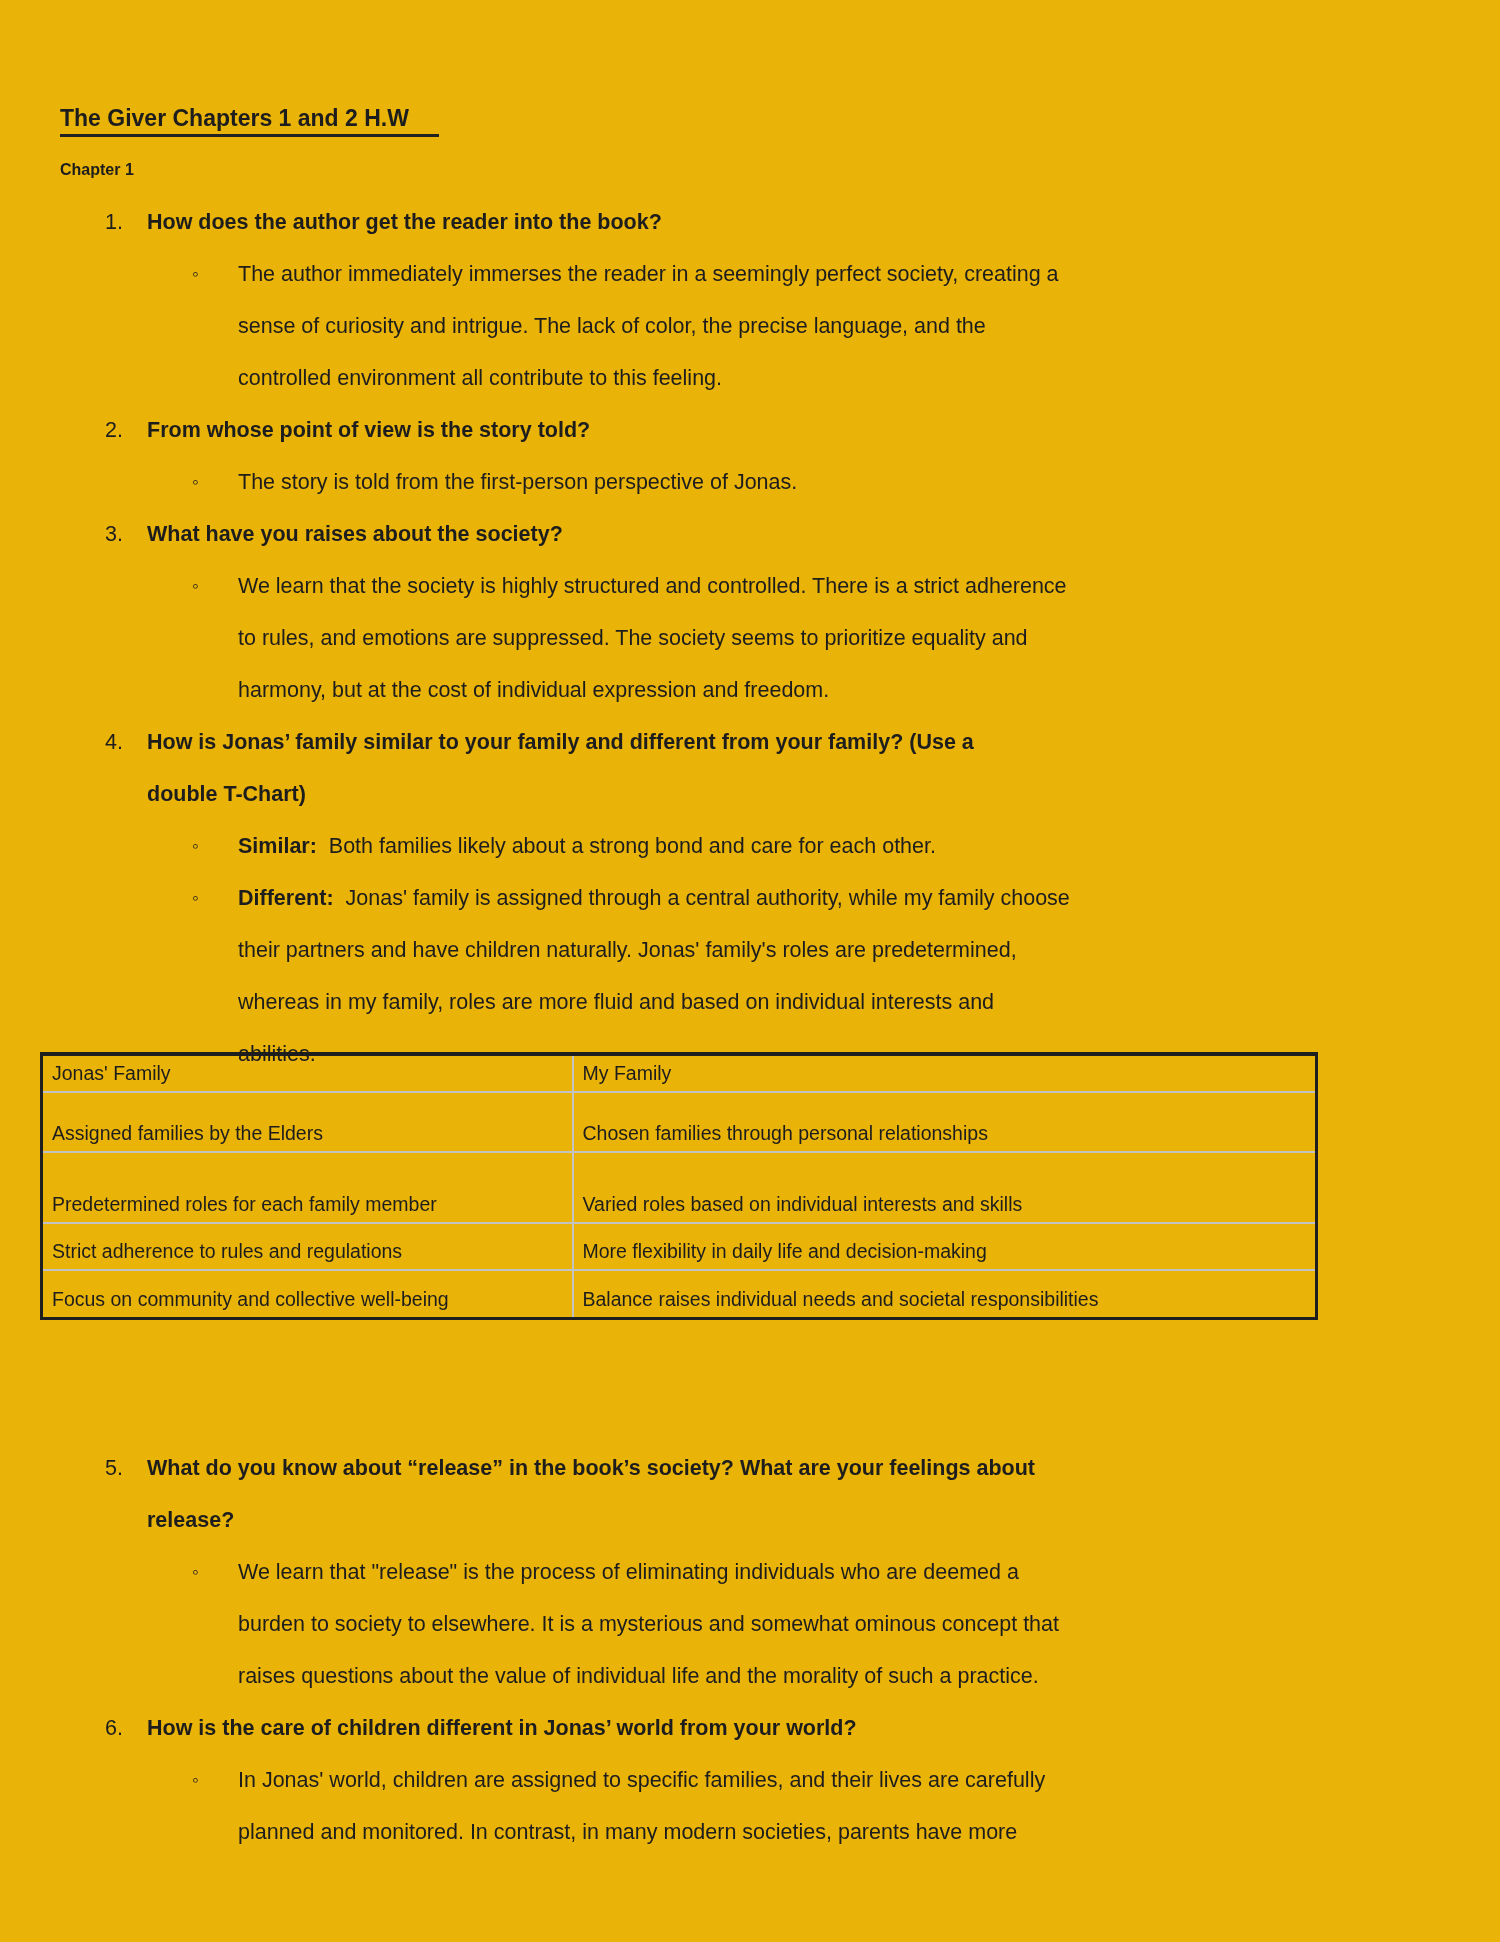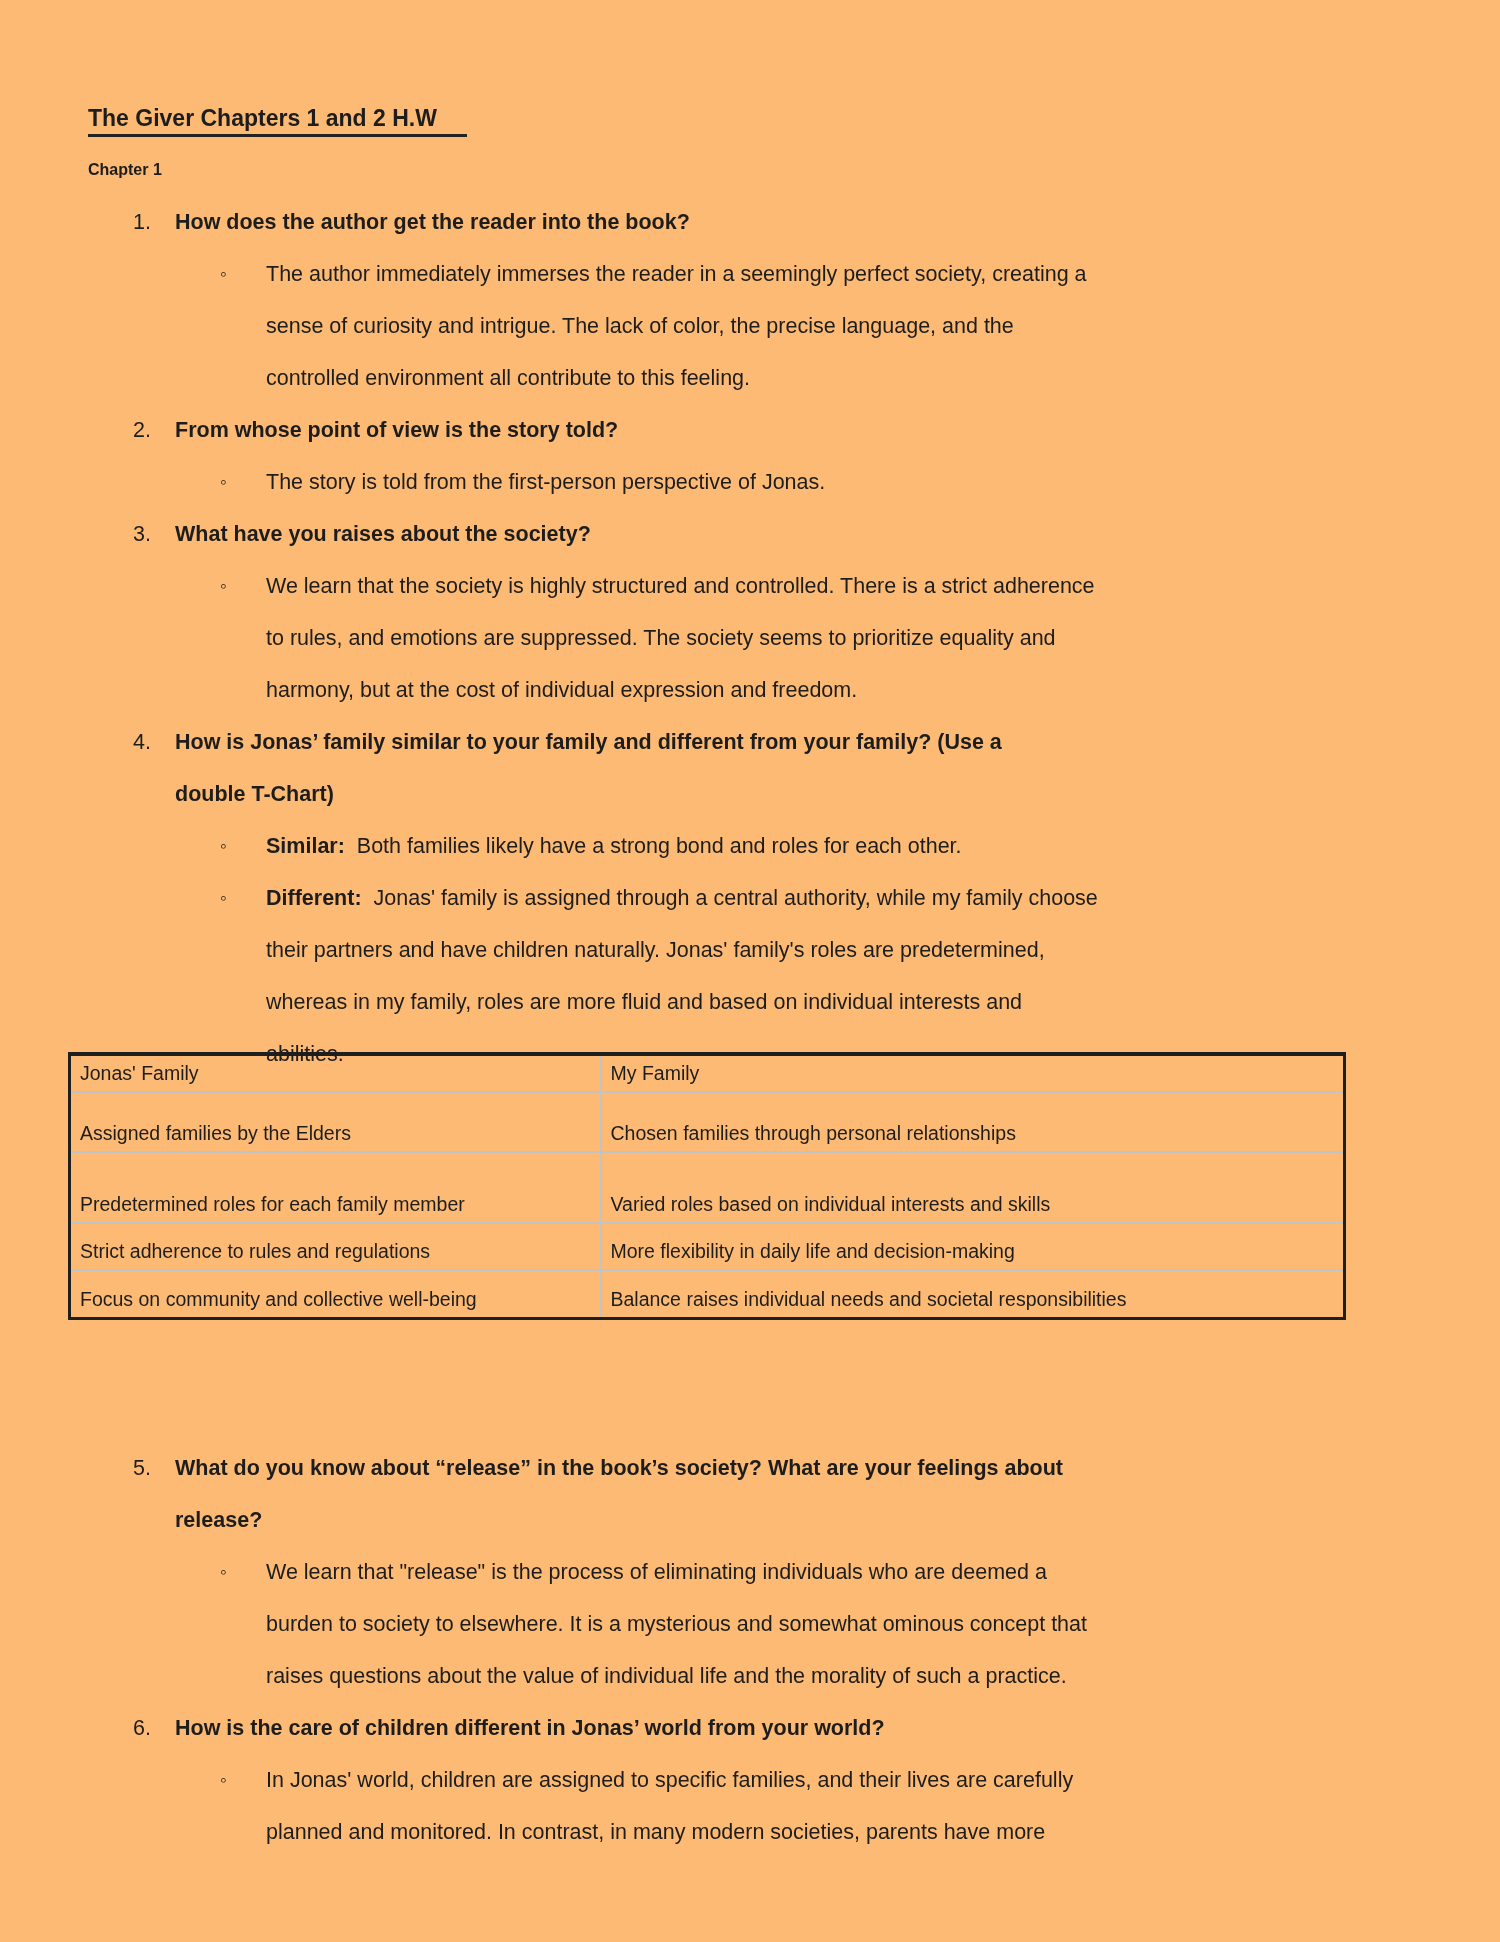--- a/index.html
+++ b/index.html
@@ -1,21 +1,21 @@
 <!DOCTYPE html>
 <html><head>
 <meta charset="utf-8">
 <style>
   html,body{margin:0;padding:0;background:#ffffff;}
   .page{
     position:relative;
     width:1500px;height:1942px;
-    background:#fdba74;
+    background:#eab308;
     box-sizing:border-box;
-    padding:92px 40px 0 88px;
+    padding:92px 40px 0 60px;
     font-family:"Liberation Sans",sans-serif;
     color:#1d1d1d;
     overflow:hidden;
   }
   .title-line{line-height:52px;font-size:23px;font-weight:bold;}
   .title-text{
     display:inline-block;
     line-height:normal;
     padding:0 30px 2px 0;
     border-bottom:3px solid #222222;
@@ -106,21 +106,21 @@
   </div>
 
   <div class="q-item">
     <div class="q-row">
       <span class="q-num">4.</span>
       <div class="q-text">How is Jonas’ family similar to your family and different from your family? (Use a
 double T-Chart)</div>
     </div>
     <div class="a-row">
       <span class="bullet">◦</span>
-      <div class="a-text"><span class="a-label">Similar:</span><span>  Both families likely have a strong bond and roles for each other.</span></div>
+      <div class="a-text"><span class="a-label">Similar:</span><span>  Both families likely about a strong bond and care for each other.</span></div>
     </div>
     <div class="a-row">
       <span class="bullet">◦</span>
       <div class="a-text"><span class="a-label">Different:</span><span>  Jonas' family is assigned through a central authority, while my family choose
 their partners and have children naturally. Jonas' family's roles are predetermined,
 whereas in my family, roles are more fluid and based on individual interests and
 abilities.</span></div>
     </div>
   </div>
 

